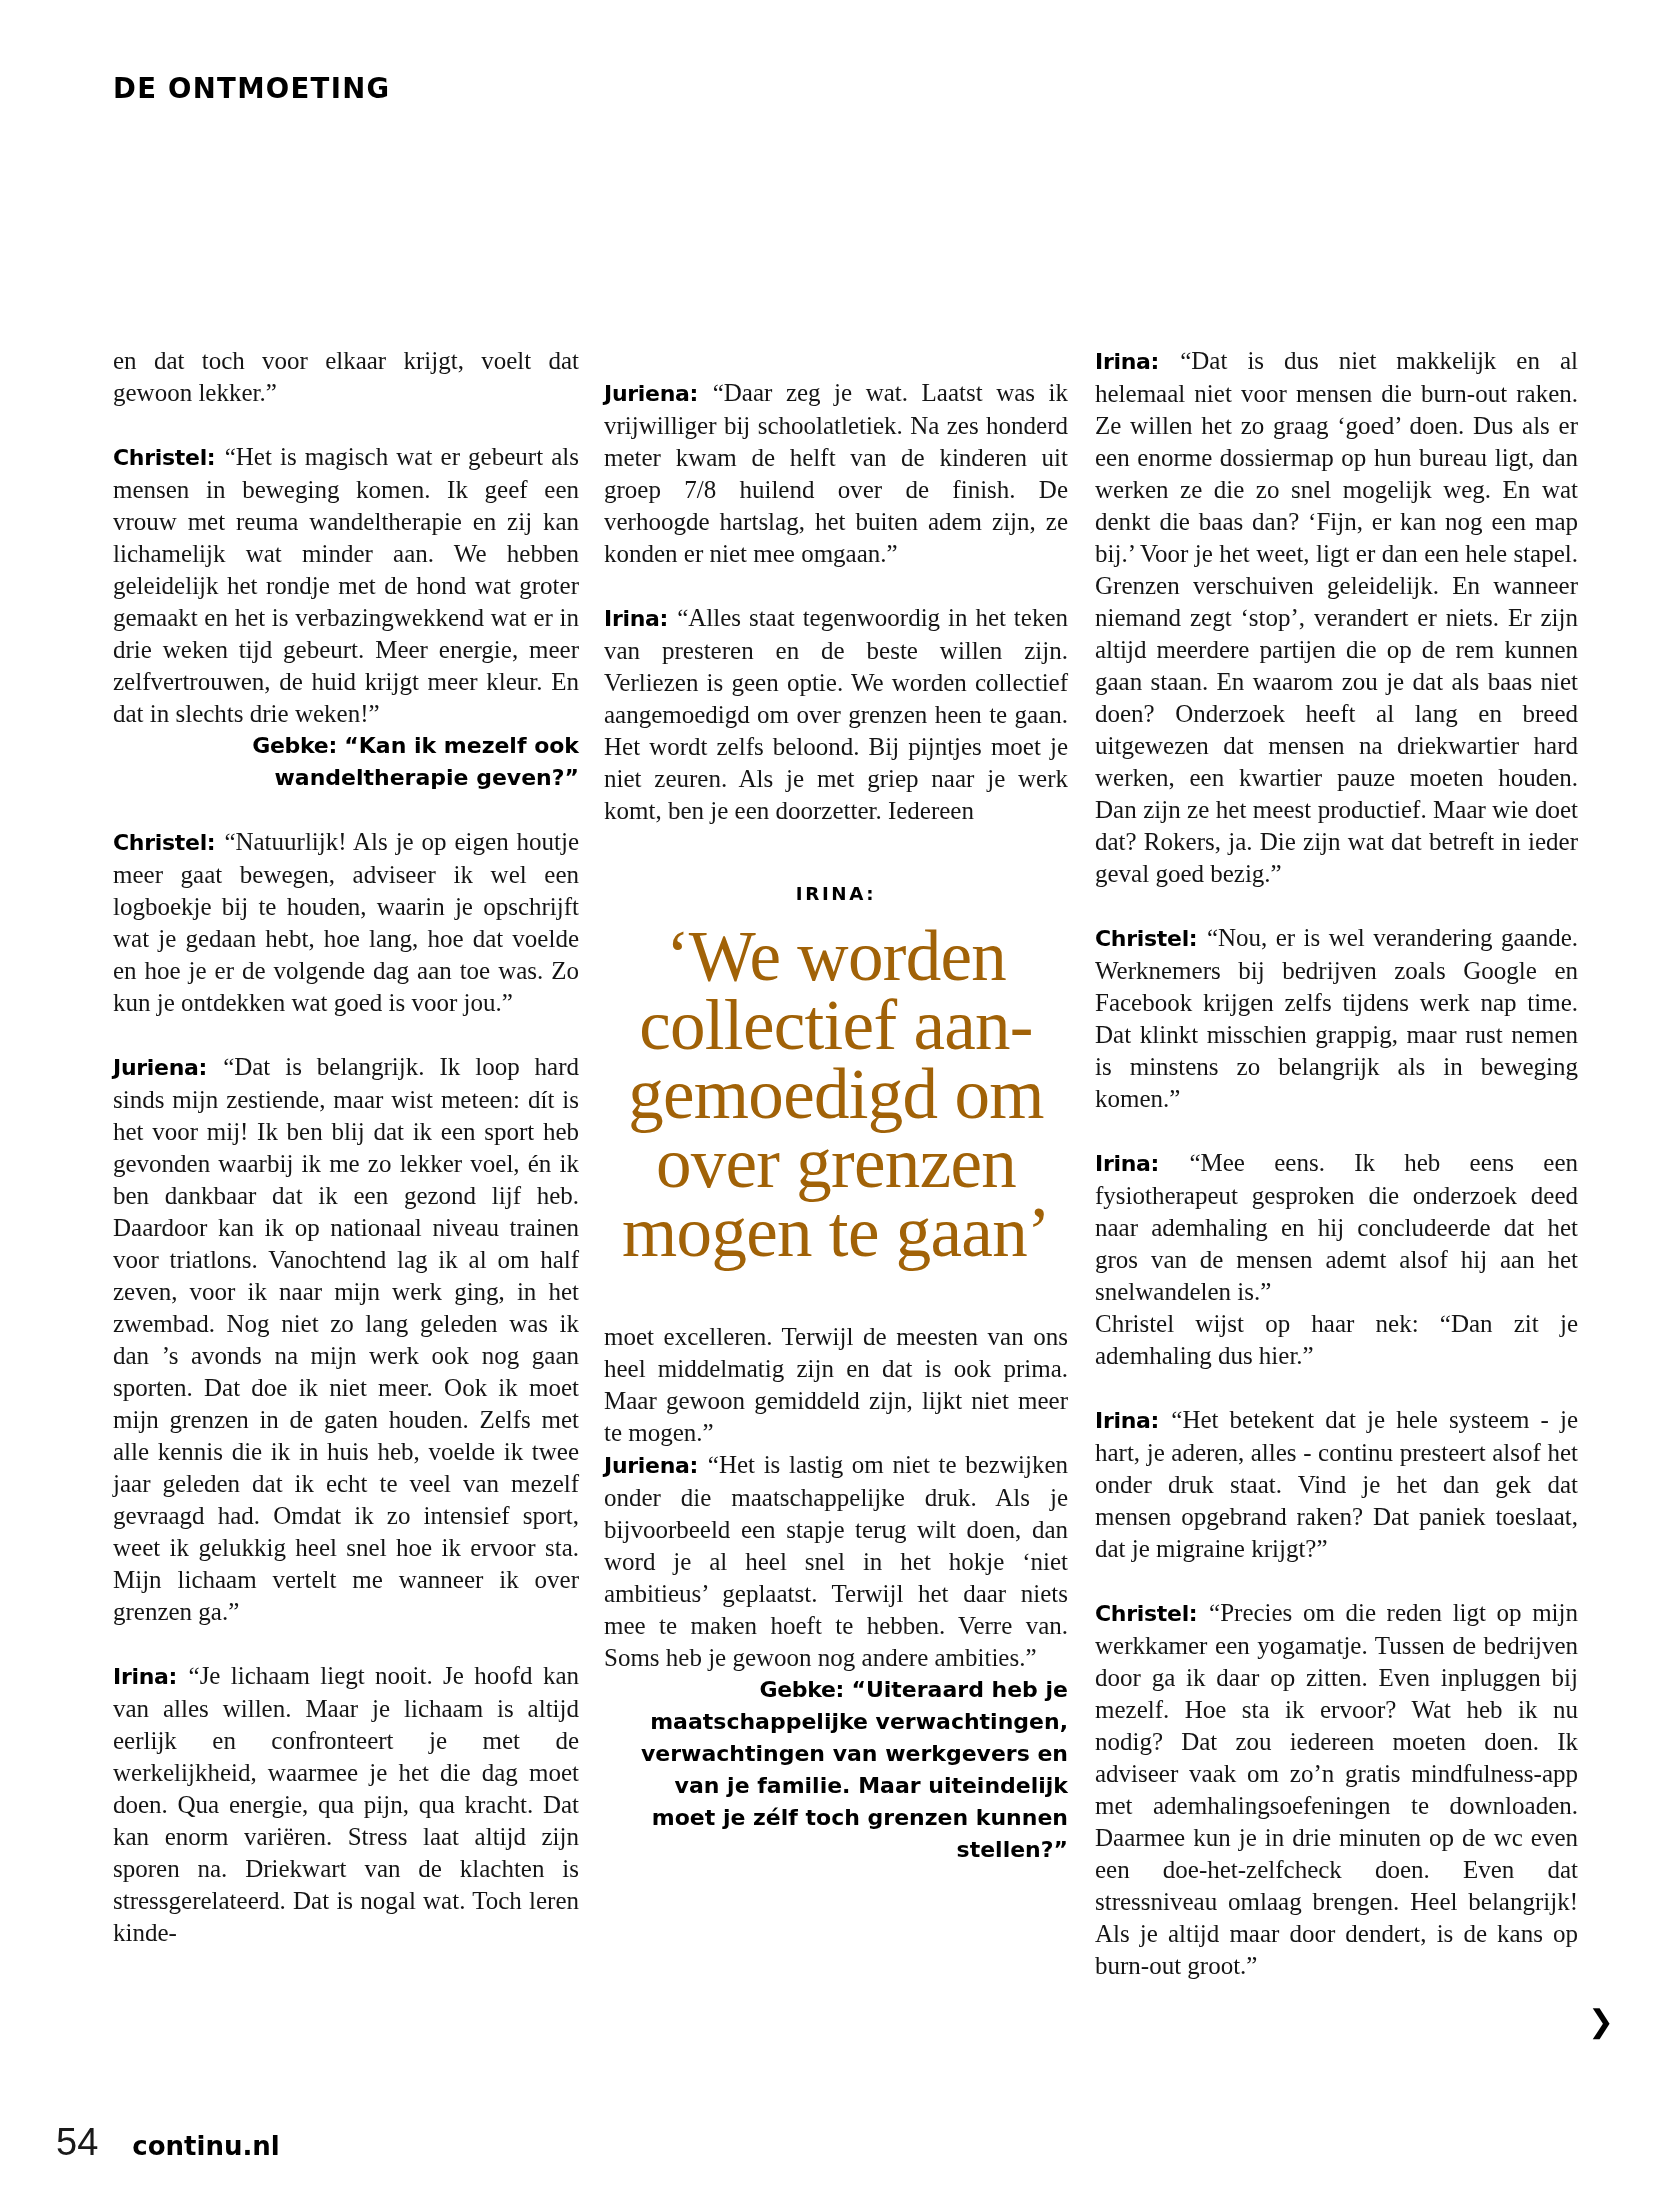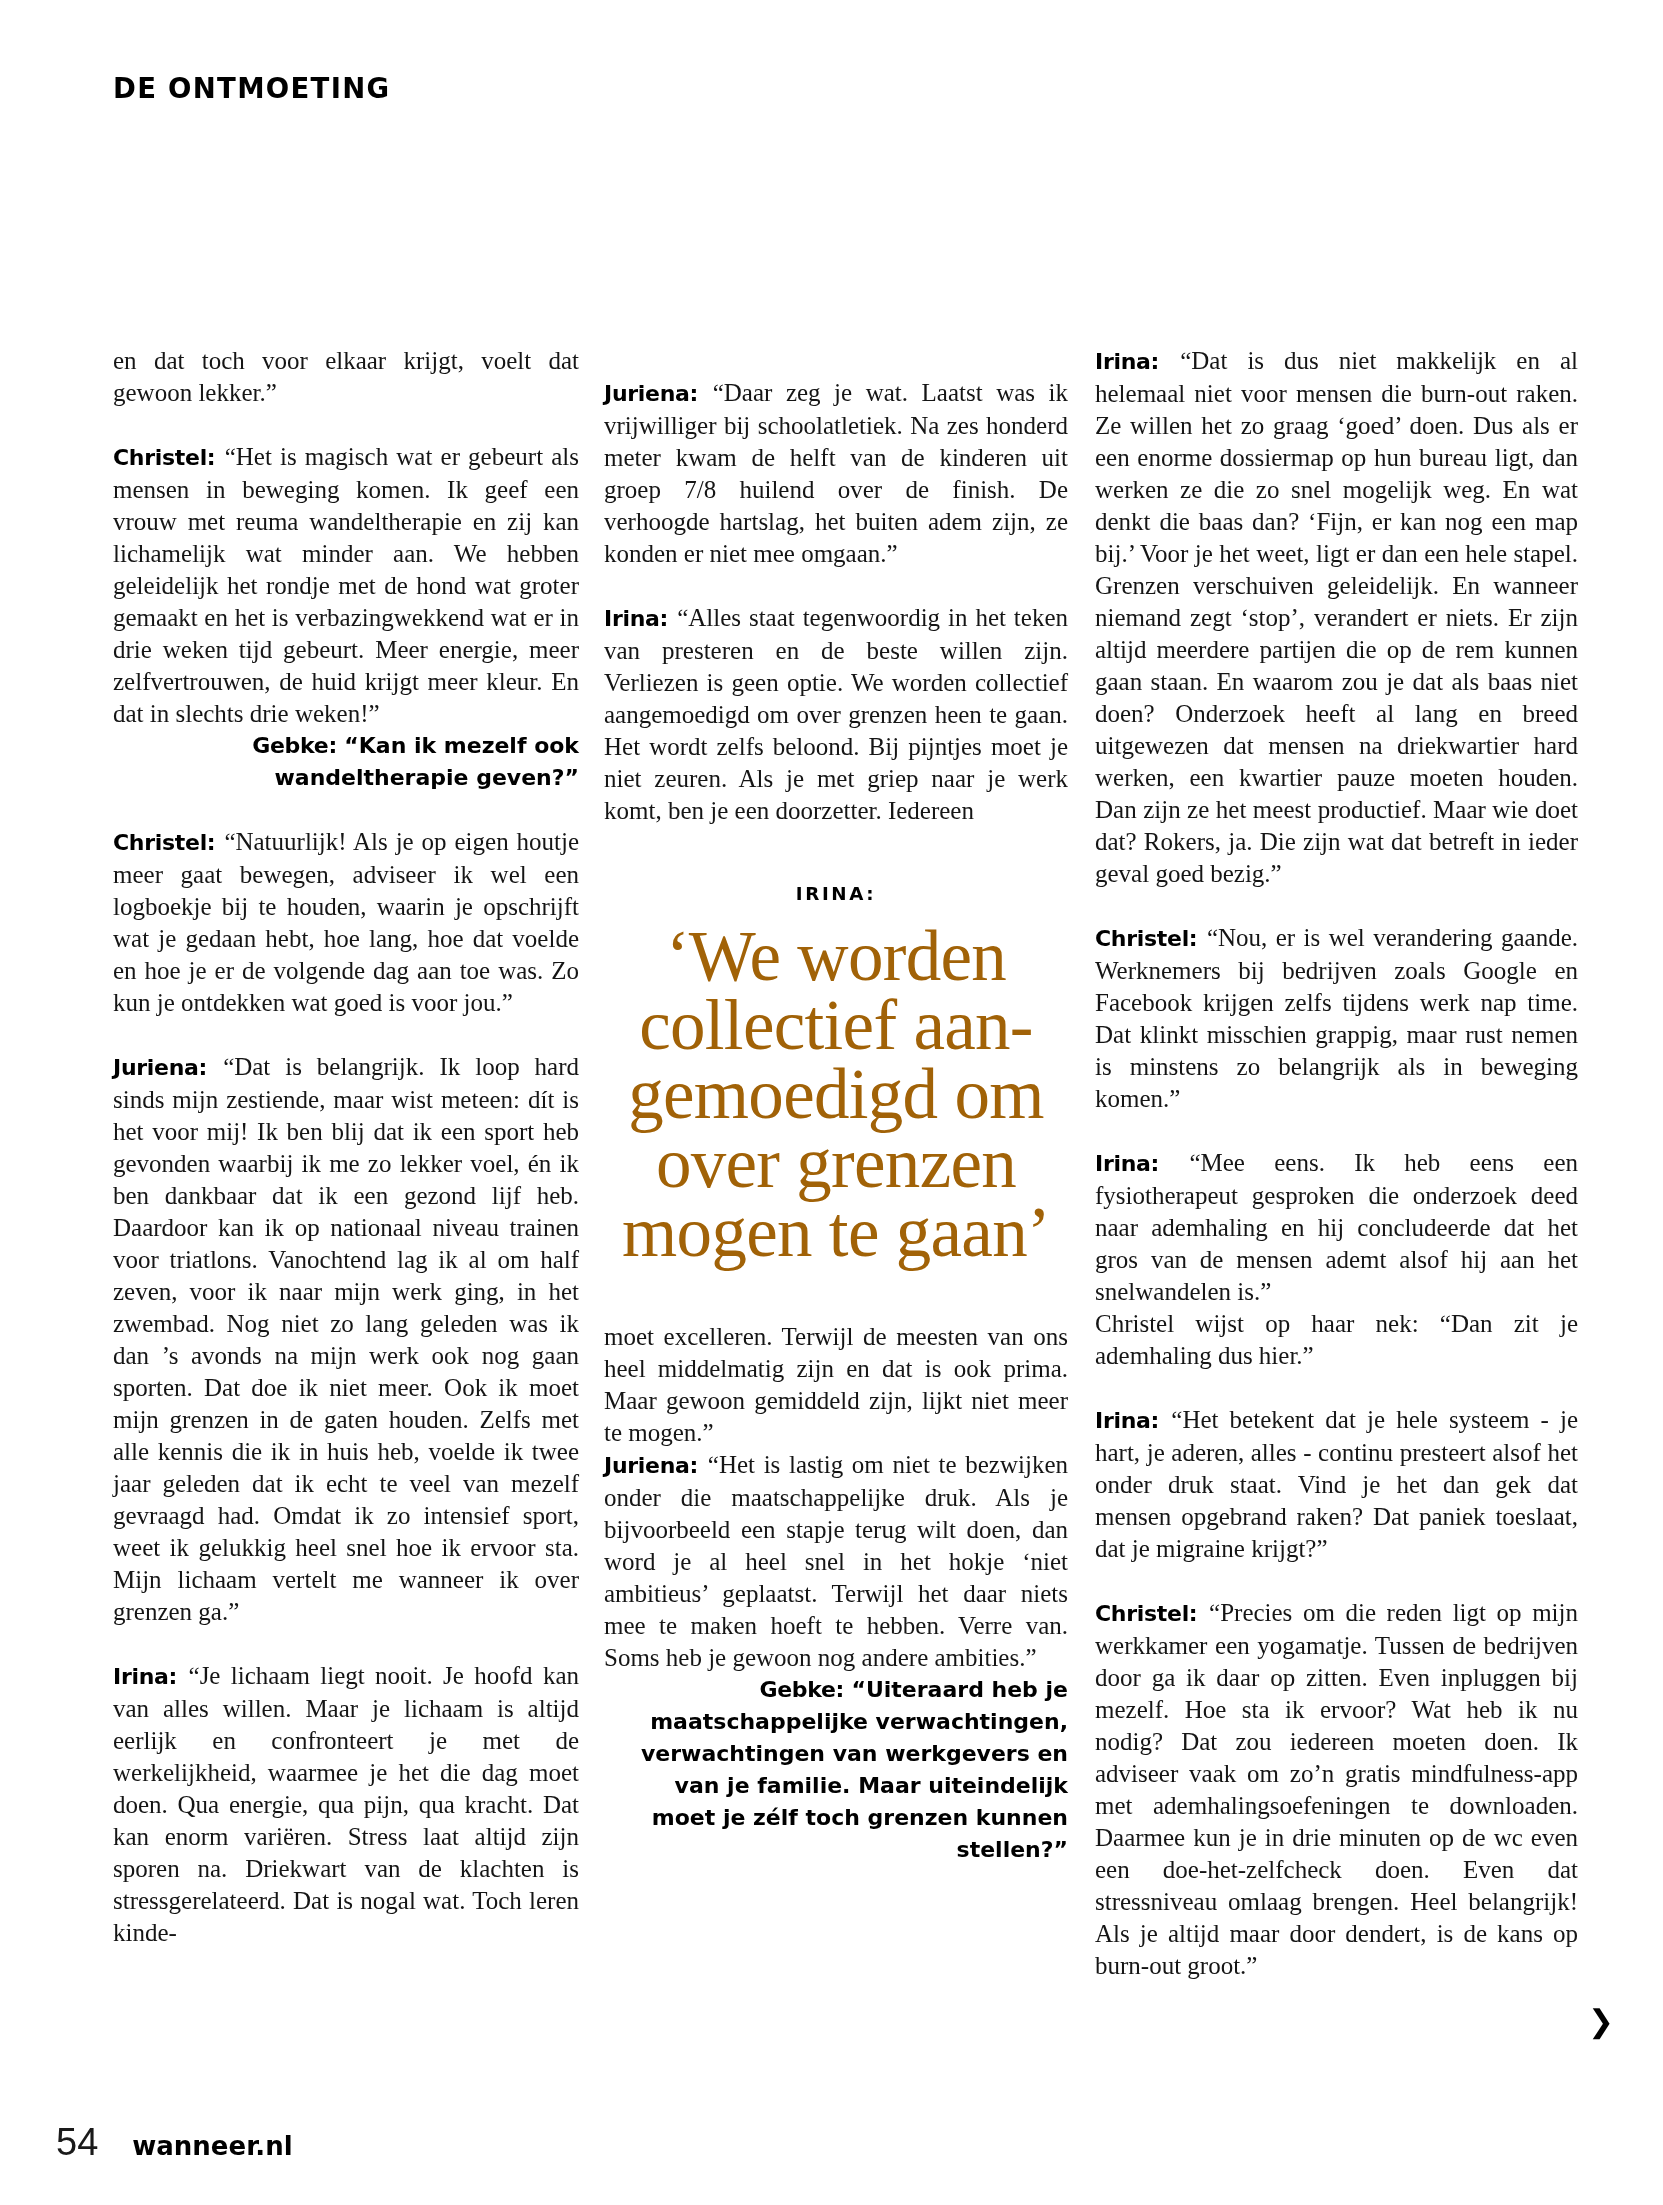--- a/index.html
+++ b/index.html
@@ -105,17 +105,17 @@
     <p class="body"><strong class="speaker">Irina: </strong>“Dat is dus niet makkelijk en al helemaal niet voor mensen die burn-out raken. Ze willen het zo graag ‘goed’ doen. Dus als er een enorme dossiermap op hun bureau ligt, dan werken ze die zo snel mogelijk weg. En wat denkt die baas dan? ‘Fijn, er kan nog een map bij.’ Voor je het weet, ligt er dan een hele stapel. Grenzen verschuiven geleidelijk. En wanneer niemand zegt ‘stop’, verandert er niets. Er zijn altijd meerdere partijen die op de rem kunnen gaan staan. En waarom zou je dat als baas niet doen? Onderzoek heeft al lang en breed uitgewezen dat mensen na driekwartier hard werken, een kwartier pauze moeten houden. Dan zijn ze het meest productief. Maar wie doet dat? Rokers, ja. Die zijn wat dat betreft in ieder geval goed bezig.”</p>
     <p class="body gap"><strong class="speaker">Christel: </strong>“Nou, er is wel verandering gaande. Werknemers bij bedrijven zoals Google en Facebook krijgen zelfs tijdens werk nap time. Dat klinkt misschien grappig, maar rust nemen is minstens zo belangrijk als in beweging komen.”</p>
     <p class="body gap"><strong class="speaker">Irina: </strong>“Mee eens. Ik heb eens een fysiotherapeut gesproken die onderzoek deed naar ademhaling en hij concludeerde dat het gros van de mensen ademt alsof hij aan het snelwandelen is.”</p>
     <p class="body">Christel wijst op haar nek: “Dan zit je ademhaling dus hier.”</p>
     <p class="body gap"><strong class="speaker">Irina: </strong>“Het betekent dat je hele systeem - je hart, je aderen, alles - continu presteert alsof het onder druk staat. Vind je het dan gek dat mensen opgebrand raken? Dat paniek toeslaat, dat je migraine krijgt?”</p>
     <p class="body gap"><strong class="speaker">Christel: </strong>“Precies om die reden ligt op mijn werkkamer een yogamatje. Tussen de bedrijven door ga ik daar op zitten. Even inpluggen bij mezelf. Hoe sta ik ervoor? Wat heb ik nu nodig? Dat zou iedereen moeten doen. Ik adviseer vaak om zo’n gratis mindfulness-app met ademhalingsoefeningen te downloaden. Daarmee kun je in drie minuten op de wc even een doe-het-zelfcheck doen. Even dat stressniveau omlaag brengen. Heel belangrijk! Als je altijd maar door dendert, is de kans op burn-out groot.”</p>
   </div>
 
 <div class="footer">
   <span class="page-number">54</span>
-  <span class="site-name">wanneer.nl</span>
+  <span class="site-name">continu.nl</span>
 </div>
 
 <div class="chevron">❯</div>
 
 
 </body></html>

